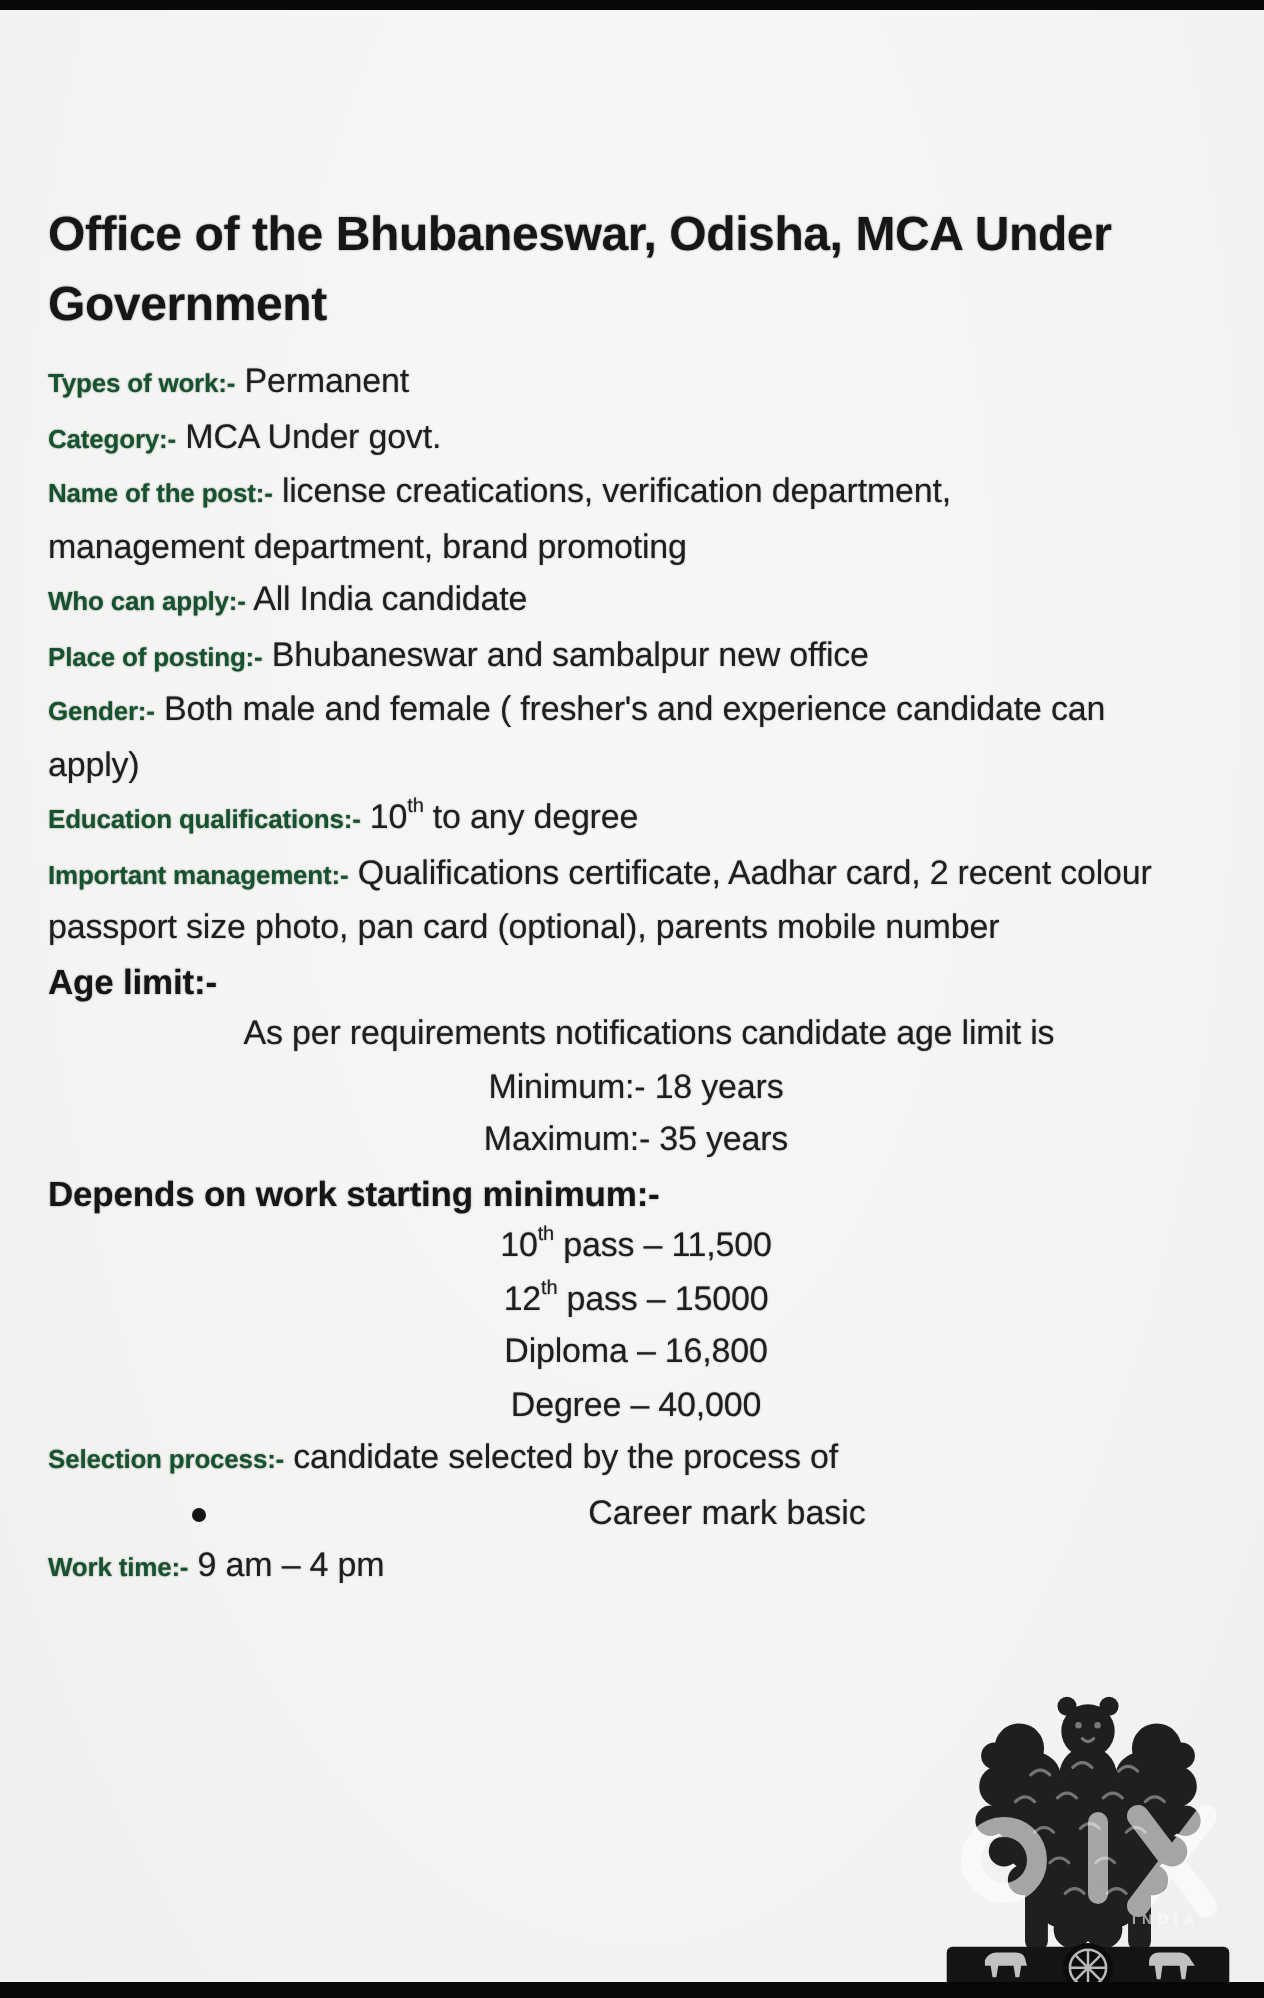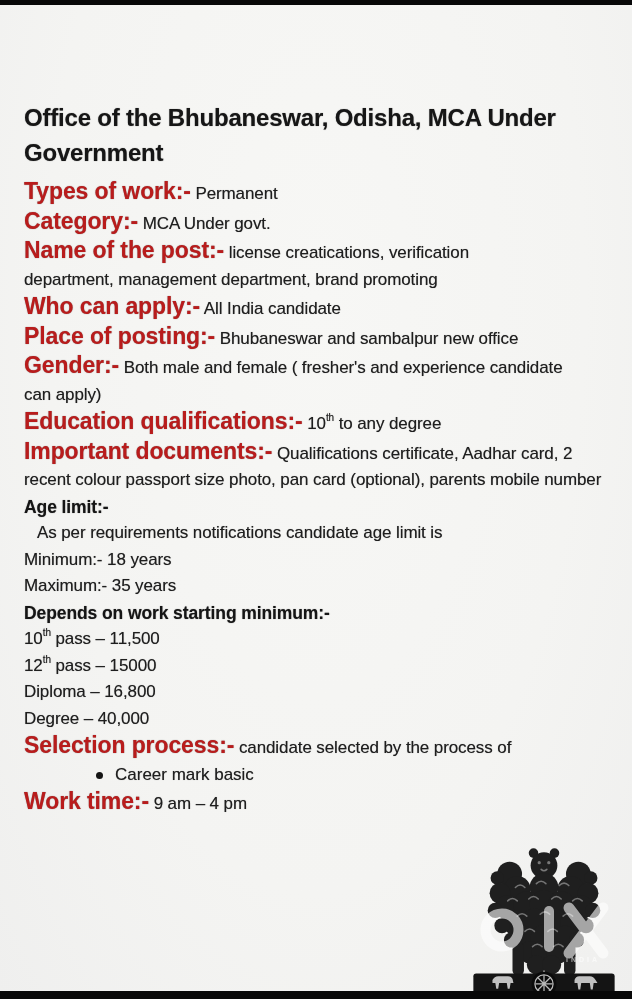--- a/index.html
+++ b/index.html
@@ -17,22 +17,22 @@
     filter:blur(0.3px);
     margin-top:24px;
   }
   .doc-title{
     margin:0 0 8px 0;max-width:556px;
     font-size:24px;line-height:35px;font-weight:700;letter-spacing:-0.2px;
     color:#161616;text-shadow:0 0 1px rgba(18,18,18,.55);
   }
   .body-text{font-size:17px;line-height:26.5px;}
   .row{margin:0;letter-spacing:-0.1px;}
-  .lb{font-weight:700;font-size:23px;color:#b91c1c;text-shadow:0 0 1px rgba(18,18,18,.5);}
-  .val{font-weight:400;color:#1e1e1e;text-shadow:0 0 .7px rgba(30,30,30,.55);}
+  .lb{font-weight:700;font-size:13px;color:#14532d;text-shadow:0 0 1px rgba(18,18,18,.5);}
+  .val{font-weight:400;color:#1e1e1e;text-shadow:0 0 .7px rgba(30,30,30,.55);text-align:center;}
   .w520{max-width:522px;}
   .w545{max-width:545px;}
   .w585{max-width:585px;}
   .phone{font-weight:700;font-size:19.5px;letter-spacing:.2px;text-shadow:0 0 1px rgba(15,15,15,.6);}
   sup.sp{font-size:10px;line-height:0;position:relative;top:-1px;}
   .indent{padding-left:13px;}
   .bullets{margin:0;padding:0;list-style:none;}
   .bullets li{position:relative;padding-left:91px;}
   .bullets li::before{
     content:"";position:absolute;left:72px;top:10px;width:7px;height:7px;border-radius:50%;background:#141414;
@@ -61,21 +61,21 @@
 
 
     <p class="row"><span class="lb">Who can apply:-</span> <span class="val">All India candidate</span></p>
 
     <p class="row w545"><span class="lb">Place of posting:-</span> <span class="val">Bhubaneswar and sambalpur new office</span></p>
 
     <p class="row w545"><span class="lb">Gender:-</span> <span class="val">Both male and female ( fresher's and experience candidate can apply)</span></p>
 
     <p class="row"><span class="lb">Education qualifications:-</span> <span class="val">10</span><sup class="sp val">th</sup><span class="val"> to any degree</span></p>
 
-    <p class="row w585"><span class="lb">Important documents:-</span> <span class="val">Qualifications certificate, Aadhar card, 2 recent colour passport size photo, pan card (optional), parents mobile number</span></p>
+    <p class="row w585"><span class="lb">Important management:-</span> <span class="val">Qualifications certificate, Aadhar card, 2 recent colour passport size photo, pan card (optional), parents mobile number</span></p>
 
     <p class="row heading-line">Age limit:-</p>
     <p class="row val indent">As per requirements notifications candidate age limit is</p>
     <p class="row val">Minimum:- 18 years</p>
     <p class="row val">Maximum:- 35 years</p>
 
     <p class="row heading-line">Depends on work starting minimum:-</p>
     <p class="row val"><span>10</span><sup class="sp">th</sup><span> pass – 11,500</span></p>
     <p class="row val"><span>12</span><sup class="sp">th</sup><span> pass – 15000</span></p>
     <p class="row val"><span>Diploma – 16,800</span><sup class="sp"></sup><span></span></p>

